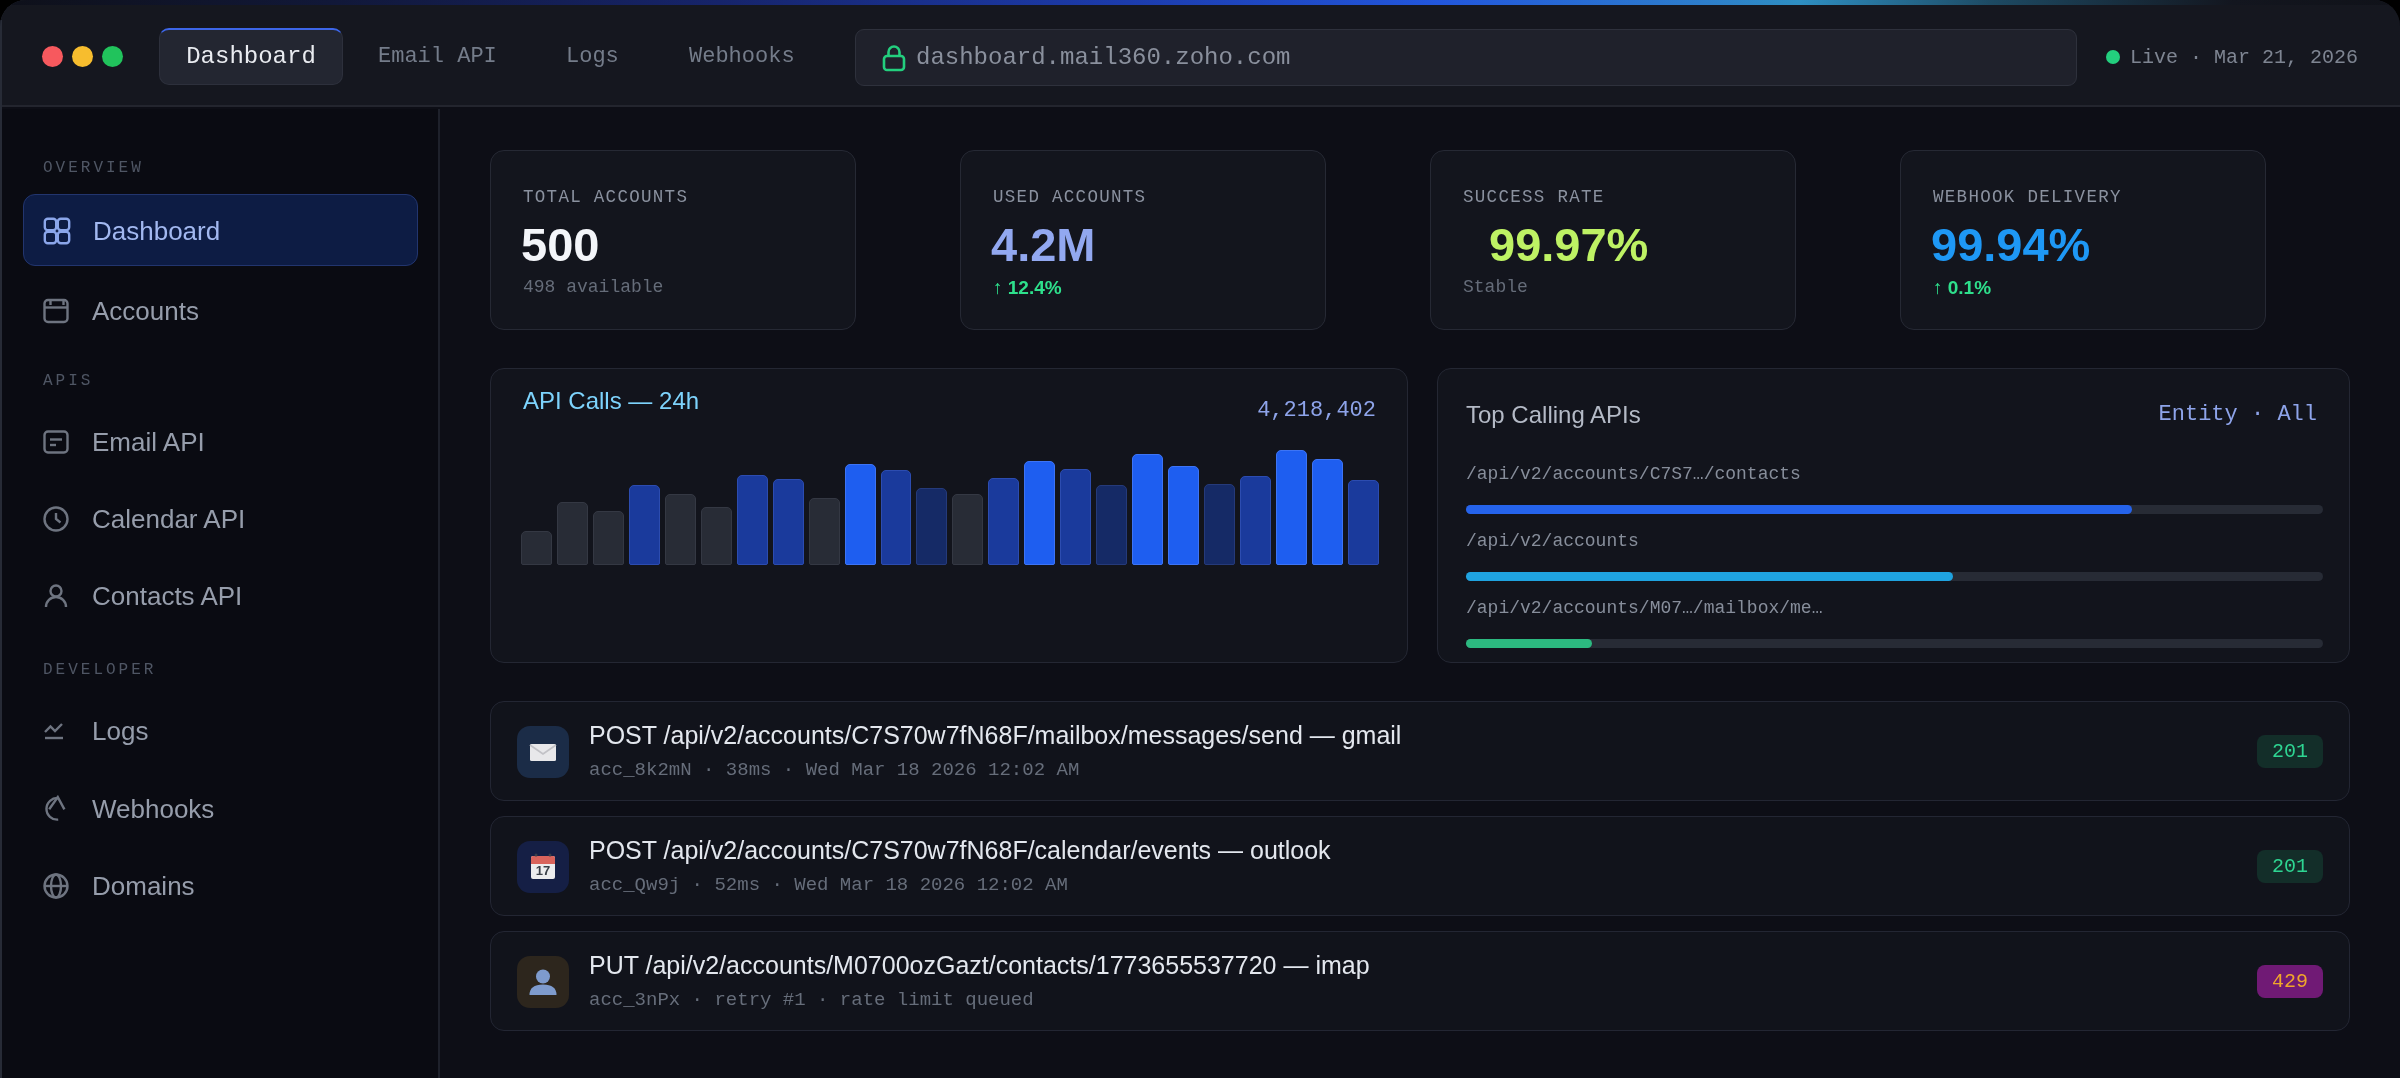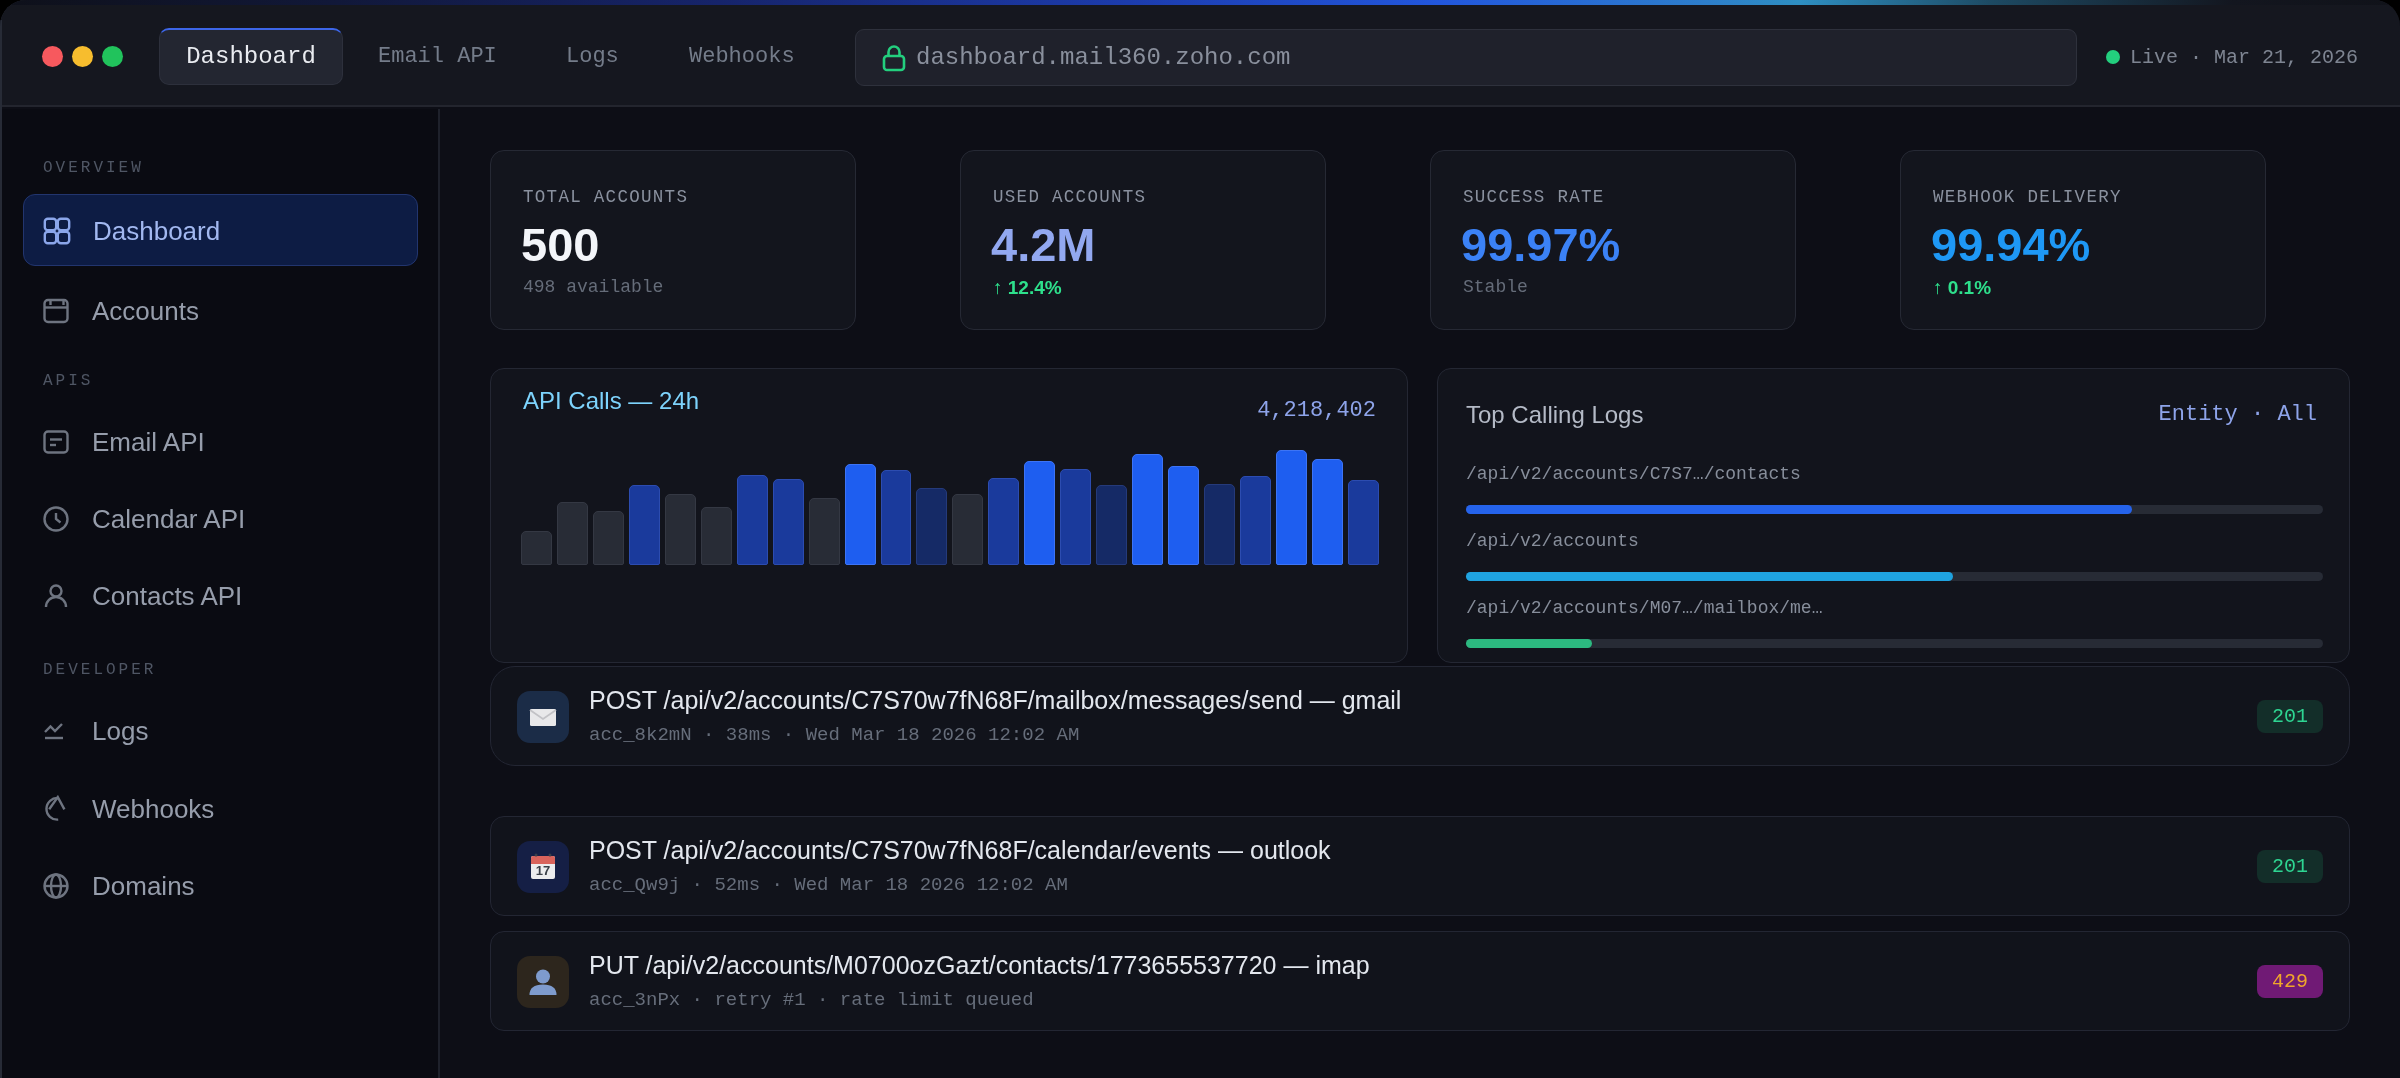--- a/index.html
+++ b/index.html
@@ -173,21 +173,21 @@
     <div class="cardnum" style="color:#f3f5f9;">500</div>
     <div class="cardsub">498 available</div>
   </div>
   <div class="card" style="left:518px;">
     <div class="cardlabel">USED ACCOUNTS</div>
     <div class="cardnum" style="color:#92a8f0;">4.2M</div>
     <div class="cardsub up">↑ 12.4%</div>
   </div>
   <div class="card" style="left:988px;">
     <div class="cardlabel">SUCCESS RATE</div>
-    <div class="cardnum" style="color:#3b82f6;">99.97%</div>
+    <div class="cardnum" style="color:#bef264;margin-left:28px;">99.97%</div>
     <div class="cardsub">Stable</div>
   </div>
   <div class="card" style="left:1458px;">
     <div class="cardlabel">WEBHOOK DELIVERY</div>
     <div class="cardnum" style="color:#1e98f5;">99.94%</div>
     <div class="cardsub up">↑ 0.1%</div>
   </div>
 
   <div id="chartpanel">
     <div id="charttitle">API Calls — 24h</div>
@@ -214,37 +214,37 @@
       <div class="bar b1" style="height:99px;"></div>
       <div class="bar b3" style="height:81px;"></div>
       <div class="bar b2" style="height:89px;"></div>
       <div class="bar b1" style="height:115px;"></div>
       <div class="bar b1" style="height:106px;"></div>
       <div class="bar b2" style="height:85px;"></div>
     </div>
   </div>
 
   <div id="toppanel">
-    <div id="tptitle">Top Calling Logs</div>
+    <div id="tptitle">Top Calling APIs</div>
     <div id="tpfilter">Entity · All</div>
     <div class="apilabel" style="top:95px;">/api/v2/accounts/C7S7…/contacts</div>
     <div class="track" style="top:136px;">
           <div class="fill" style="width:666px;background:#2563eb;"></div>
         </div>
     <div class="apilabel" style="top:162px;">/api/v2/accounts</div>
     <div class="track" style="top:203px;">
           <div class="fill" style="width:487px;background:#1fa3e0;"></div>
         </div>
     <div class="apilabel" style="top:229px;">/api/v2/accounts/M07…/mailbox/me…</div>
     <div class="track" style="top:270px;">
           <div class="fill" style="width:126px;background:#2cb980;"></div>
         </div>
   </div>
 
-  <div class="logrow" style="top:557px;border-radius:25px;">
+  <div class="logrow" style="top:592px;">
     <div class="logicon" style="background:#1b2c47;">
       <svg width="52" height="52" viewBox="0 0 52 52">
         <rect x="13" y="18" width="26" height="17" rx="1.5" fill="#e8e8ea"></rect>
         <path d="M13 19 L26 28 L39 19" fill="none" stroke="#c2c2c6" stroke-width="1.8"></path>
       </svg>
     </div>
     <div class="logtitle">POST /api/v2/accounts/C7S70w7fN68F/mailbox/messages/send — gmail</div>
     <div class="logsub">acc_8k2mN · 38ms · Wed Mar 18 2026 12:02 AM</div>
     <div class="badge b201">201</div>
   </div>

